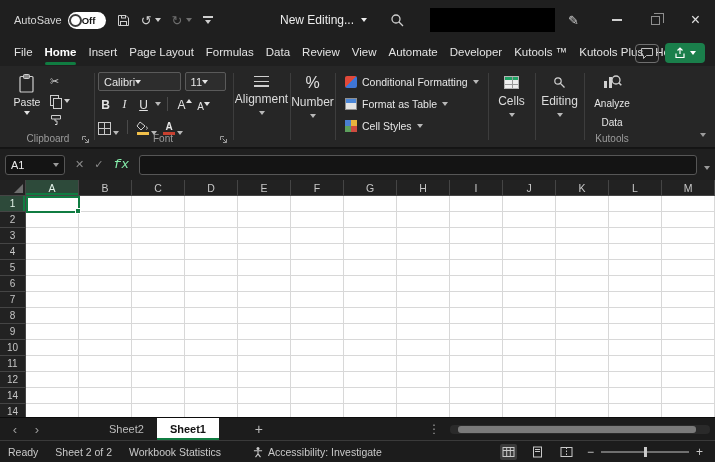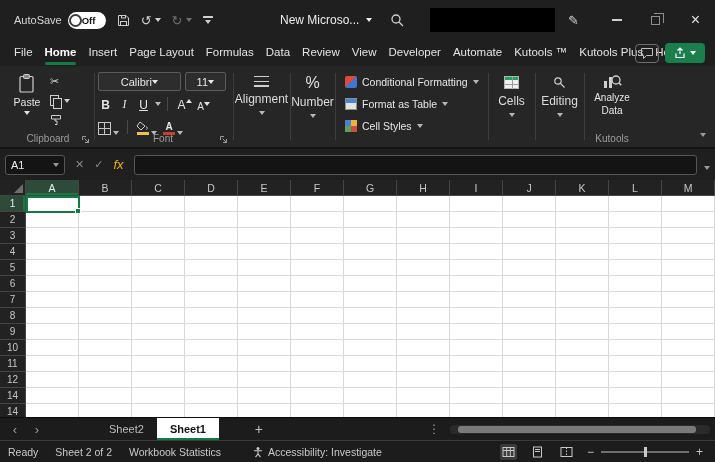--- a/index.html
+++ b/index.html
@@ -42,21 +42,21 @@
   .vsep{position:absolute;top:7px;bottom:7px;width:1px;background:#3d3d3d}
   .group{position:absolute;top:0;bottom:0}
   .glabel{position:absolute;bottom:3px;left:0;right:0;text-align:center;font-size:10px;color:#9c9c9c}
   .launcher{position:absolute;right:2px;bottom:3px}
   .paste{position:absolute;left:5px;top:7px;width:36px;display:flex;flex-direction:column;align-items:center;gap:3px;color:#e2e2e2;font-size:10.5px}
   .mini-col{position:absolute;left:46px;top:9px;display:flex;flex-direction:column;gap:6px}
   .mini{display:flex;align-items:center;gap:3px;color:#cfcfcf;font-size:11px;height:13px}
   .copy-ico{position:relative;width:11px;height:12px}
   .copy-ico::before{content:"";position:absolute;left:0;top:0;width:7px;height:9px;border:1px solid #cfcfcf}
   .copy-ico::after{content:"";position:absolute;left:3px;top:3px;width:7px;height:9px;border:1px solid #cfcfcf;background:#262626}
-  .combo{display:flex;align-items:center;justify-content:center;background:#2d2d2d;border:1px solid #5a5a5a;border-radius:2px;padding:0 5px;color:#e6e6e6;font-size:11px;height:19px}
+  .combo{display:flex;align-items:center;justify-content:flex-start;background:#2d2d2d;border:1px solid #5a5a5a;border-radius:2px;padding:0 5px;color:#e6e6e6;font-size:11px;height:19px}
   .font-row{position:absolute;left:2px;right:4px;display:flex;gap:4px;align-items:center}
   .fbtn{min-width:15px;height:18px;display:flex;align-items:flex-end;justify-content:center;color:#e2e2e2;font-size:12px;gap:2px;padding-bottom:1px}
   .msep{width:1px;height:14px;background:#4a4a4a;margin:0 2px;align-self:center}
   .a-size{position:relative;font-size:12px;color:#e2e2e2}
   .a-size .tri{position:absolute;right:-6px;top:1px;width:0;height:0;border-left:3px solid transparent;border-right:3px solid transparent}
   .a-size .tri.up{border-bottom:4px solid #e2e2e2}
   .a-size .tri.down{border-top:4px solid #e2e2e2}
   .b-ico{width:13px;height:13px;border:1px solid #c8c8c8;background:linear-gradient(#c8c8c8,#c8c8c8) center/100% 1px no-repeat,linear-gradient(#c8c8c8,#c8c8c8) center/1px 100% no-repeat}
   .stack-ico{display:flex;flex-direction:column;align-items:center;gap:1px}
   .color-bar{width:12px;height:3px}
@@ -64,29 +64,29 @@
   .collapsed{position:absolute;inset:0;display:flex;flex-direction:column;align-items:center;padding-top:10px;gap:5px;color:#e0e0e0}
   .collapsed .clabel{font-size:12px;color:#dcdcdc}
   .collapsed .chv{color:#b8b8b8}
   .align-ico{width:15px;height:11px;background:repeating-linear-gradient(to bottom,#cfcfcf 0 1.5px,transparent 1.5px 4.75px)}
   .pct{font-size:16px;color:#e0e0e0;line-height:14px}
   .style-row{position:absolute;left:8px;display:flex;align-items:center;gap:5px;height:18px;font-size:10.5px;color:#e6e6e6;white-space:nowrap}
   .cf-ico{width:12px;height:12px;border-radius:2px;background:linear-gradient(135deg,#e0493a 0 50%,#3f76d6 50%)}
   .fat-ico{width:12px;height:12px;border:1px solid #8f8f8f;background:linear-gradient(to bottom,#4a86d8 0 3.5px,#e4e4e4 3.5px)}
   .cs-ico{width:12px;height:12px;background:conic-gradient(#e8b33c 0 25%,#cf4b3f 0 50%,#5da05d 0 75%,#4a7fd1 0)}
   .cells-ico{width:15px;height:13px;border:1px solid #b5b5b5;background-image:linear-gradient(to right,transparent 0 7px,#9a9a9a 7px 8px,transparent 8px 15px),linear-gradient(to bottom,transparent 0 7px,#9a9a9a 7px 8px,transparent 8px 13px),linear-gradient(to bottom,#21a366 0 3.5px,#f0f0f0 3.5px)}
-  .analysis-btn{position:absolute;inset:0 0 14px 0;display:flex;flex-direction:column;align-items:center;padding-top:7px;gap:2px;color:#e6e6e6;font-size:10px;line-height:11px}
+  .analysis-btn{position:absolute;inset:0 0 14px 0;display:flex;flex-direction:column;align-items:center;padding-top:7px;gap:8px;color:#e6e6e6;font-size:10px;line-height:11px}
   .ribbon-collapse{position:absolute;right:9px;bottom:6px;color:#9c9c9c}
 
   
   .formulabar{position:absolute;top:148px;left:0;right:0;height:32px;background:#1f1f1f;display:flex;align-items:center;padding:0 5px;border-top:1px solid #151515}
   .namebox{width:60px;height:20px;background:#141414;border:1px solid #565656;border-radius:3px;display:flex;align-items:center;justify-content:space-between;padding:0 5px;font-size:11px;color:#ececec;margin-right:10px}
   .namebox .chv{color:#9a9a9a}
   .fb-btns{display:flex;align-items:center;gap:10px;margin-right:10px;color:#8a8a8a;font-size:11px}
-  .fx{font-family:Liberation Sans, sans-serif;font-style:italic;color:#eab308;font-size:13px}
+  .fx{font-family:Liberation Mono, monospace;font-style:italic;color:#86efac;font-size:13px}
   .fb-input{flex:1;height:20px;background:#141414;border:1px solid #565656;border-radius:3px;color:#fff;font-size:11px;padding:0 5px;outline:none;font-family:"Liberation Sans",sans-serif}
   .fb-chev{margin-left:7px;color:#9a9a9a}
 
   
   .sheet{position:absolute;top:180px;left:0;width:715px;height:237px;background:#fff;overflow:hidden}
   .corner{position:absolute;left:0;top:0;width:26px;height:16px;background:#222;border-right:1px solid #454545;border-bottom:1px solid #454545}
   .corner::after{content:"";position:absolute;right:2px;bottom:2px;width:0;height:0;border-left:9px solid transparent;border-bottom:9px solid #6e6e6e}
   .colheads{position:absolute;left:26px;top:0;right:0;height:16px;display:flex;background:#222}
   .colh{flex:0 0 53px;border-right:1px solid #454545;border-bottom:1px solid #454545;font-size:10.5px;color:#c7c7c7;display:flex;align-items:center;justify-content:center}
   .colh.sel{background:#2d4a3a;color:#e4f3ea;box-shadow:inset 0 -2px 0 #107C41}
@@ -145,21 +145,21 @@
     </span>
     <span class="tb-btn dim">
       <span>↻</span>
       <span class="chv"></span>
     </span>
     <span class="qat-ico">
       <span class="bar"></span>
       <span class="chv"></span>
     </span>
     <div class="doc-title">
-      <span>New Microso...</span>
+      <span>New Editing...</span>
       <span class="chv"></span>
     </div>
     <span class="search-btn">
       <svg width="14" height="14" viewBox="0 0 14 14">
           <circle cx="6" cy="6" r="4" fill="none" stroke="#cfcfcf" stroke-width="1.3"></circle>
           <line x1="9" y1="9" x2="13" y2="13" stroke="#cfcfcf" stroke-width="1.3"></line>
         </svg>
     </span>
     <div class="redacted"></div>
     <span class="pen-btn"><span>✎</span></span>
@@ -176,22 +176,22 @@
 
   <div class="menubar">
       <div class="tab">File</div>
       <div class="tab active">Home</div>
       <div class="tab">Insert</div>
       <div class="tab">Page Layout</div>
       <div class="tab">Formulas</div>
       <div class="tab">Data</div>
       <div class="tab">Review</div>
       <div class="tab">View</div>
+      <div class="tab">Automate</div>
       <div class="tab">Developer</div>
-      <div class="tab">Automate</div>
       <div class="tab">Kutools ™</div>
       <div class="tab">Kutools Plus</div>
       <div class="tab">Help</div>
     </div>
   <div class="comment-btn">
     <svg width="14" height="13" viewBox="0 0 14 13">
         <path d="M1.5 1.5 h11 v7 h-6 l-3 3 v-3 h-2 z" fill="none" stroke="#bfbfbf"></path>
       </svg>
   </div>
   <div class="share-btn">

